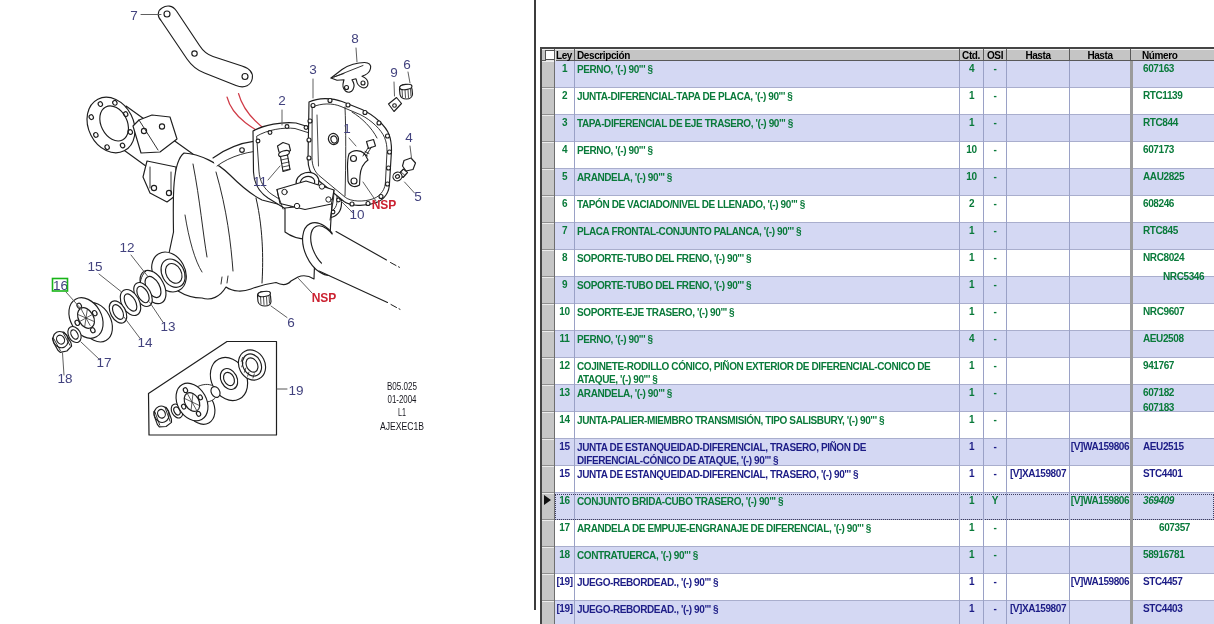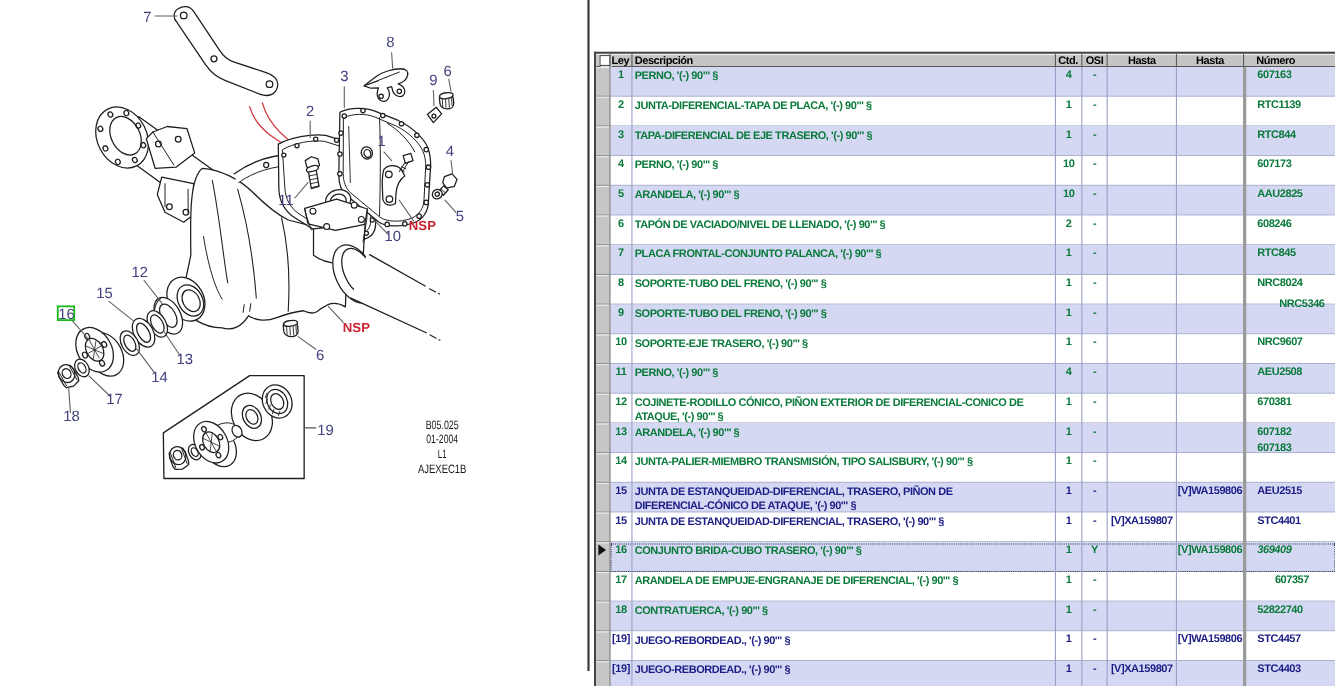--- a/index.html
+++ b/index.html
@@ -445,21 +445,21 @@
 <div class="cell g" style="left:577px;top:333px;line-height:13px;">PERNO, '(-) 90"' §</div>
 <div class="cell g" style="left:960px;top:333px;width:23px;text-align:center;">4</div>
 <div class="cell g" style="left:984px;top:333px;width:22px;text-align:center;">-</div>
 <div class="cell g" style="left:1143px;top:333px;">AEU2508</div>
 <div class="abs" style="left:555px;top:358px;width:659px;height:27px;background:#ffffff;border-bottom:1px solid #a9aecd;"></div>
 <div class="abs" style="left:542px;top:358px;width:12px;height:27px;background:#c6c6c6;border-bottom:1px solid #8f8f8f;border-top:1px solid #ececec;"></div>
 <div class="cell g" style="left:555px;top:360px;width:19px;text-align:center;">12</div>
 <div class="cell g" style="left:577px;top:360px;line-height:13px;">COJINETE-RODILLO CÓNICO, PIÑON EXTERIOR DE DIFERENCIAL-CONICO DE<br>ATAQUE, '(-) 90"' §</div>
 <div class="cell g" style="left:960px;top:360px;width:23px;text-align:center;">1</div>
 <div class="cell g" style="left:984px;top:360px;width:22px;text-align:center;">-</div>
-<div class="cell g" style="left:1143px;top:360px;">670381</div>
+<div class="cell g" style="left:1143px;top:360px;">941767</div>
 <div class="abs" style="left:555px;top:385px;width:659px;height:27px;background:#d4d8f3;border-bottom:1px solid #a9aecd;"></div>
 <div class="abs" style="left:542px;top:385px;width:12px;height:27px;background:#c6c6c6;border-bottom:1px solid #8f8f8f;border-top:1px solid #ececec;"></div>
 <div class="cell g" style="left:555px;top:387px;width:19px;text-align:center;">13</div>
 <div class="cell g" style="left:577px;top:387px;line-height:13px;">ARANDELA, '(-) 90"' §</div>
 <div class="cell g" style="left:960px;top:387px;width:23px;text-align:center;">1</div>
 <div class="cell g" style="left:984px;top:387px;width:22px;text-align:center;">-</div>
 <div class="cell g" style="left:1143px;top:387px;">607182</div>
 <div class="abs" style="left:555px;top:412px;width:659px;height:27px;background:#ffffff;border-bottom:1px solid #a9aecd;"></div>
 <div class="abs" style="left:542px;top:412px;width:12px;height:27px;background:#c6c6c6;border-bottom:1px solid #8f8f8f;border-top:1px solid #ececec;"></div>
 <div class="cell g" style="left:555px;top:414px;width:19px;text-align:center;">14</div>
@@ -499,21 +499,21 @@
 <div class="cell g" style="left:577px;top:522px;line-height:13px;">ARANDELA DE EMPUJE-ENGRANAJE DE DIFERENCIAL, '(-) 90"' §</div>
 <div class="cell g" style="left:960px;top:522px;width:23px;text-align:center;">1</div>
 <div class="cell g" style="left:984px;top:522px;width:22px;text-align:center;">-</div>
 <div class="cell g" style="left:1143px;top:522px;margin-left:16px;">607357</div>
 <div class="abs" style="left:555px;top:547px;width:659px;height:27px;background:#d4d8f3;border-bottom:1px solid #a9aecd;"></div>
 <div class="abs" style="left:542px;top:547px;width:12px;height:27px;background:#c6c6c6;border-bottom:1px solid #8f8f8f;border-top:1px solid #ececec;"></div>
 <div class="cell g" style="left:555px;top:549px;width:19px;text-align:center;">18</div>
 <div class="cell g" style="left:577px;top:549px;line-height:13px;">CONTRATUERCA, '(-) 90"' §</div>
 <div class="cell g" style="left:960px;top:549px;width:23px;text-align:center;">1</div>
 <div class="cell g" style="left:984px;top:549px;width:22px;text-align:center;">-</div>
-<div class="cell g" style="left:1143px;top:549px;">52822740</div>
+<div class="cell g" style="left:1143px;top:549px;">58916781</div>
 <div class="abs" style="left:555px;top:574px;width:659px;height:27px;background:#ffffff;border-bottom:1px solid #a9aecd;"></div>
 <div class="abs" style="left:542px;top:574px;width:12px;height:27px;background:#c6c6c6;border-bottom:1px solid #8f8f8f;border-top:1px solid #ececec;"></div>
 <div class="cell n" style="left:555px;top:576px;width:19px;text-align:center;">[19]</div>
 <div class="cell n" style="left:577px;top:576px;line-height:13px;">JUEGO-REBORDEAD., '(-) 90"' §</div>
 <div class="cell n" style="left:960px;top:576px;width:23px;text-align:center;">1</div>
 <div class="cell n" style="left:984px;top:576px;width:22px;text-align:center;">-</div>
 <div class="cell n" style="left:1070px;top:576px;width:60px;text-align:center;">[V]WA159806</div>
 <div class="cell n" style="left:1143px;top:576px;">STC4457</div>
 <div class="abs" style="left:555px;top:601px;width:659px;height:27px;background:#d4d8f3;border-bottom:1px solid #a9aecd;"></div>
 <div class="abs" style="left:542px;top:601px;width:12px;height:27px;background:#c6c6c6;border-bottom:1px solid #8f8f8f;border-top:1px solid #ececec;"></div>

